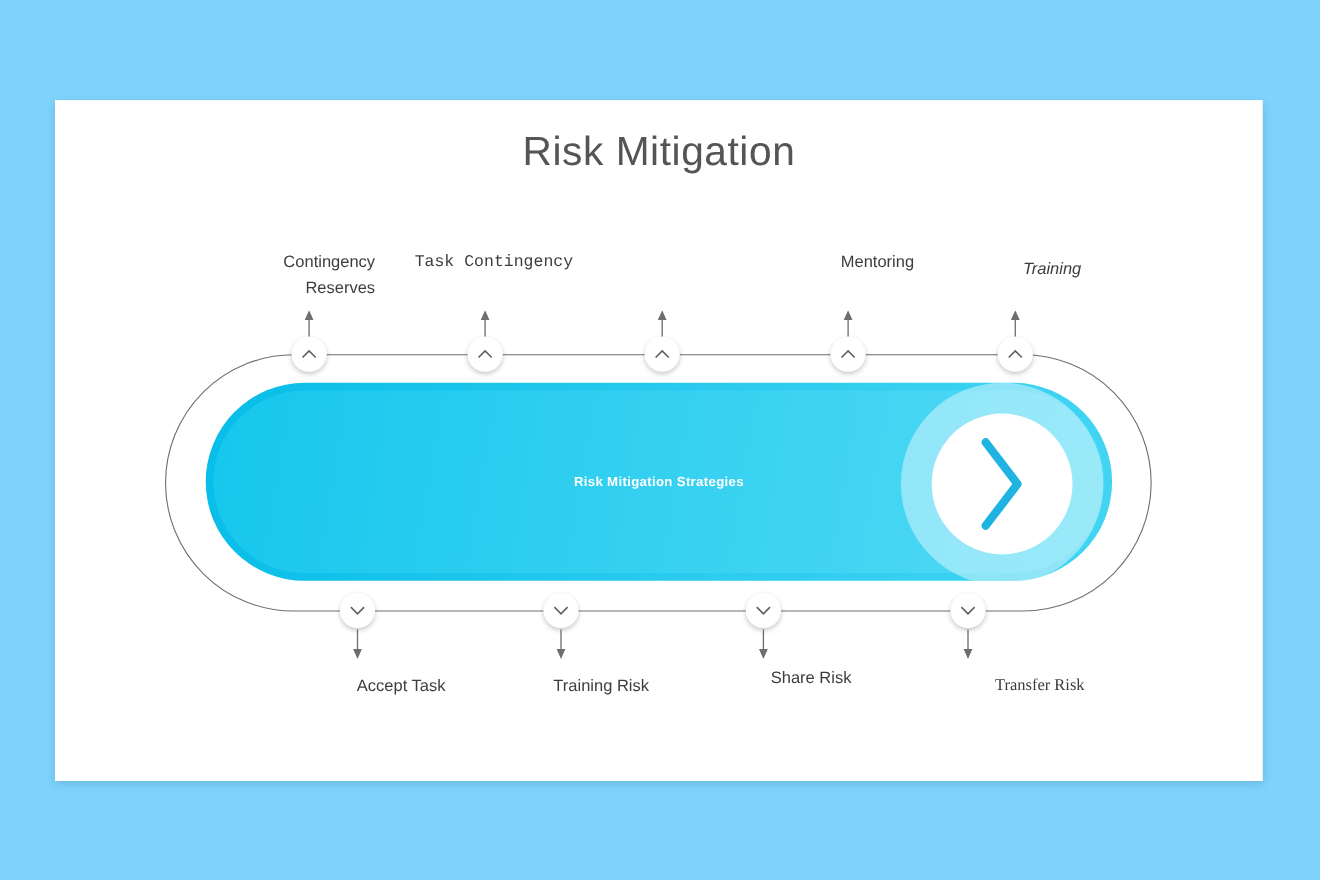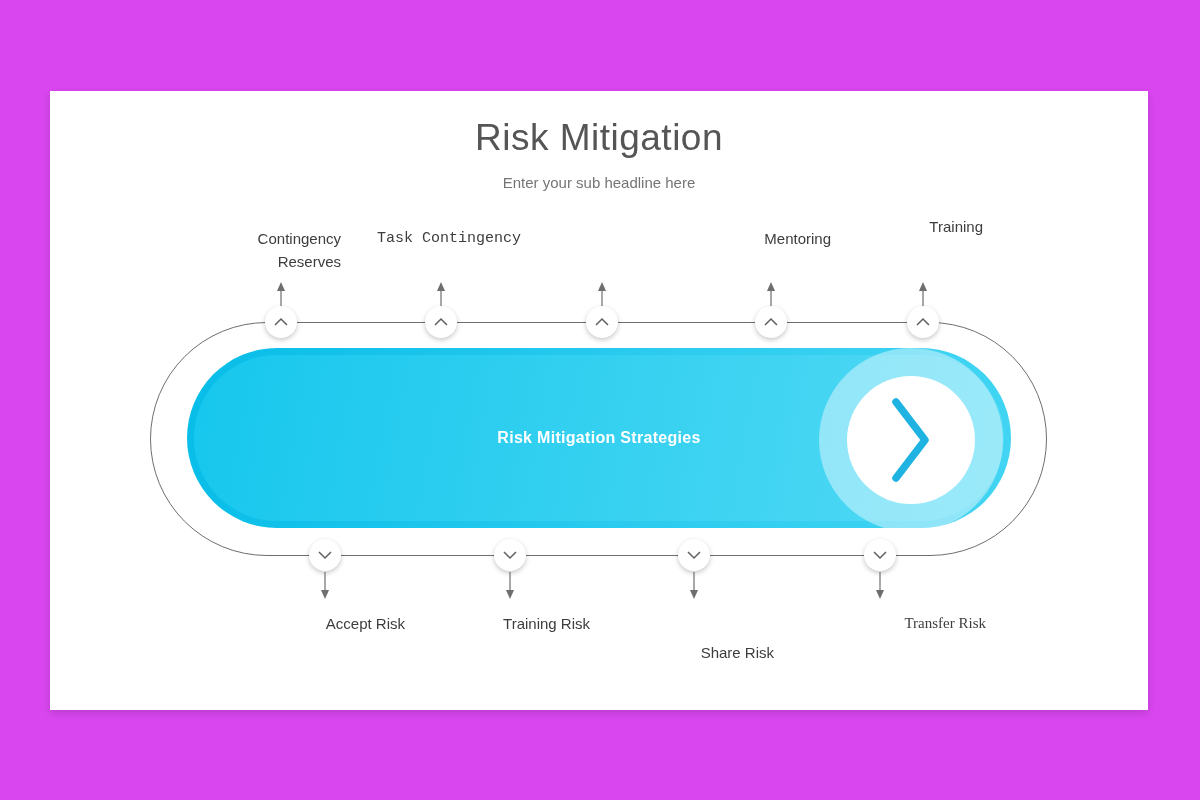--- a/index.html
+++ b/index.html
@@ -1,20 +1,20 @@
 <!DOCTYPE html>
 <html><head>
 <meta charset="utf-8">
 <style>
   * { margin:0; padding:0; box-sizing:border-box; }
   body { font-family:"Liberation Sans", sans-serif; }
 
   .stage {
     position:relative; width:1200px; height:800px;
-    background:#d946ef; overflow:hidden;
+    background:#7dd3fc; overflow:hidden;
   }
   .slide {
     position:absolute; left:50px; top:91px; width:1098px; height:619px;
     background:#ffffff; box-shadow:0 3px 8px rgba(0,0,0,0.14);
   }
 
   .title {
     position:absolute; top:26px; left:0; width:100%;
     text-align:center; font-size:37px; color:#555555; letter-spacing:0.5px;
   }
@@ -45,21 +45,21 @@
     border-radius:50%; background:rgba(255,255,255,0.42);
   }
   .banner-circle {
     position:absolute; left:660px; top:28px; width:128px; height:128px;
     border-radius:50%; background:#ffffff;
     display:flex; align-items:center; justify-content:center;
   }
   .banner-label {
     position:absolute; left:0; top:0; width:100%; height:100%;
     display:flex; align-items:center; justify-content:center;
-    color:#ffffff; font-size:16px; font-weight:bold; letter-spacing:0.3px;
+    color:#ffffff; font-size:12px; font-weight:bold; letter-spacing:0.3px;
   }
 
   
   .node {
     position:absolute; width:32px; height:32px; border-radius:50%;
     background:#ffffff; box-shadow:0 2px 5px rgba(0,0,0,0.22);
     display:flex; align-items:center; justify-content:center;
   }
 
   .arrow { position:absolute; }
@@ -71,26 +71,25 @@
   .w120 { width:120px; }
   .w160 { width:160px; }
 </style>
 </head>
 <body>
 
 <div class="stage">
   <div class="slide">
 
     <div class="title">Risk Mitigation</div>
-    <div class="subtitle">Enter your sub headline here</div>
 
     <div class="item-label w120" style="left:171px; top:136px;">Contingency Reserves</div>
     <div class="item-label w160" style="left:311px; top:136px;font-family:Liberation Mono, monospace;">Task Contingency</div>
     <div class="item-label w120" style="left:661px; top:136px;">Mentoring</div>
-    <div class="item-label w120" style="left:813px; top:124px;">Training</div>
+    <div class="item-label w120" style="left:813px; top:142px;font-style:italic;">Training</div>
 
     <svg class="arrow" style="left:225px; top:191px;" width="12" height="28">
         <polygon points="6,0 2,9 10,9" fill="#6e6e6e"></polygon>
         <line x1="6" y1="7" x2="6" y2="28" stroke="#6e6e6e" stroke-width="1.2"></line>
       </svg>
     <svg class="arrow" style="left:385px; top:191px;" width="12" height="28">
         <polygon points="6,0 2,9 10,9" fill="#6e6e6e"></polygon>
         <line x1="6" y1="7" x2="6" y2="28" stroke="#6e6e6e" stroke-width="1.2"></line>
       </svg>
     <svg class="arrow" style="left:546px; top:191px;" width="12" height="28">
@@ -176,19 +175,19 @@
       </svg>
     <svg class="arrow" style="left:638px; top:481px;" width="12" height="27">
         <line x1="6" y1="0" x2="6" y2="20" stroke="#6e6e6e" stroke-width="1.2"></line>
         <polygon points="6,27 2,18 10,18" fill="#6e6e6e"></polygon>
       </svg>
     <svg class="arrow" style="left:824px; top:481px;" width="12" height="27">
         <line x1="6" y1="0" x2="6" y2="20" stroke="#6e6e6e" stroke-width="1.2"></line>
         <polygon points="6,27 2,18 10,18" fill="#6e6e6e"></polygon>
       </svg>
 
-    <div class="item-label w160" style="left:195px; top:521px;">Accept Risk</div>
+    <div class="item-label w160" style="left:195px; top:521px;">Accept Task</div>
     <div class="item-label w160" style="left:380px; top:521px;">Training Risk</div>
-    <div class="item-label w160" style="left:564px; top:550px;">Share Risk</div>
+    <div class="item-label w160" style="left:564px; top:514px;">Share Risk</div>
     <div class="item-label w160" style="left:776px; top:521px;font-family:Liberation Serif, serif;">Transfer Risk</div>
 
   </div>
 </div>
 
 </body></html>

